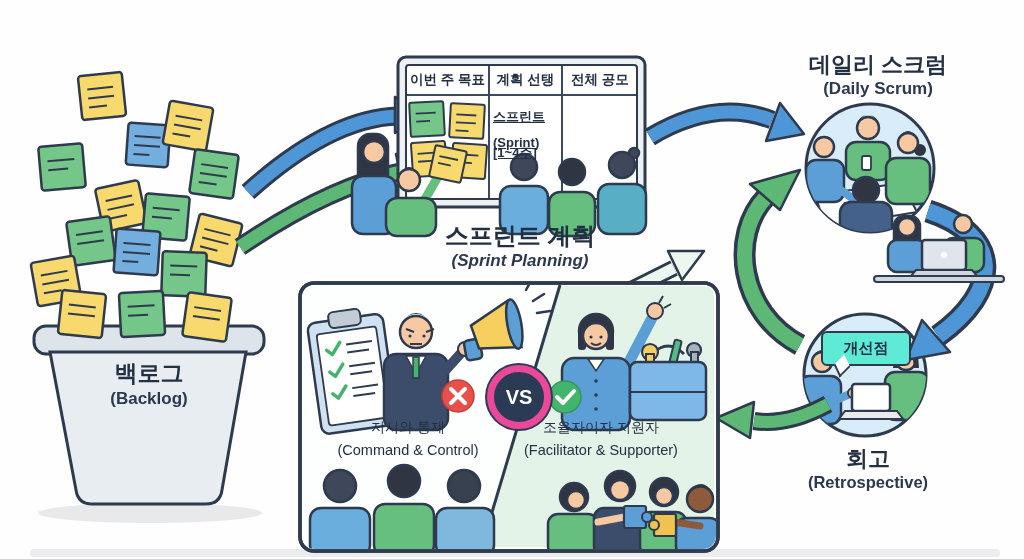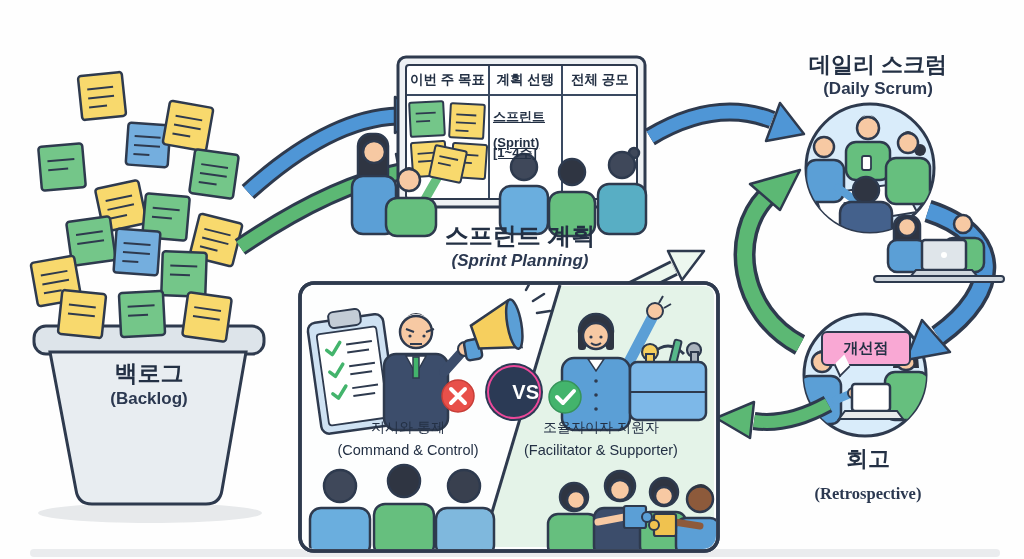--- a/index.html
+++ b/index.html
@@ -25,39 +25,39 @@
   .t-col1{left:489px;top:72px;width:73px;}
   .t-col2{left:562px;top:72px;width:76px;}
   .t-sp1{left:493px;top:110px;width:66px;}
   .t-sp2{left:493px;top:128px;width:66px;margin-top:8px;}
   .t-sp3{left:493px;top:146px;width:66px;}
   .t-sp-title{left:420px;top:222px;width:200px;font-size:24px;}
   .t-sp-sub{left:420px;top:251px;width:200px;font-style:italic;}
   .t-ds-title{left:778px;top:52px;width:200px;}
   .t-ds-sub{left:778px;top:79px;width:200px;}
   .t-retro-title{left:768px;top:446px;width:200px;}
-  .t-retro-sub{left:768px;top:485px;width:200px;font-size:16.5px;font-family:Liberation Serif, serif;}
+  .t-retro-sub{left:768px;top:473px;width:200px;font-size:16.5px;}
   .t-left-title{left:308px;top:419px;width:200px;}
   .t-left-sub{left:308px;top:442px;width:200px;}
   .t-right-title{left:496px;top:419px;width:210px;}
   .t-right-sub{left:496px;top:442px;width:210px;}
   .bubble{
     position:absolute;left:821px;top:331px;width:86px;height:31px;
-    background:#f9a8d4;border:2.5px solid #2e3a4e;border-radius:6px;
+    background:#5eead4;border:2.5px solid #2e3a4e;border-radius:6px;
     font-size:15px;font-weight:bold;text-align:center;line-height:29px;
   }
   .bubble::after{
     content:"";position:absolute;left:12px;bottom:-9px;width:12px;height:12px;
     background:#fff;border-right:2.5px solid #2e3a4e;border-bottom:2.5px solid #2e3a4e;
     transform:rotate(65deg) skewX(20deg);
   }
   .vs-badge{
     position:absolute;left:487px;top:365px;width:50px;height:50px;border-radius:50%;
-    background:#2b3a55;color:#fff;font-size:20px;font-weight:bold;text-align:right;
-    line-height:50px;border:2px solid #ec4899;box-shadow:0 0 0 2px #2b3a55;
+    background:#2b3a55;color:#fff;font-size:20px;font-weight:bold;text-align:center;
+    line-height:50px;border:7px solid #ec4899;box-shadow:0 0 0 2px #2b3a55;
   }
 </style>
 </head>
 <body>
 
 <div class="canvas">
 
 <svg width="1024" height="559" viewBox="0 0 1024 559">
   <defs>
     <clipPath id="scrumClip">

